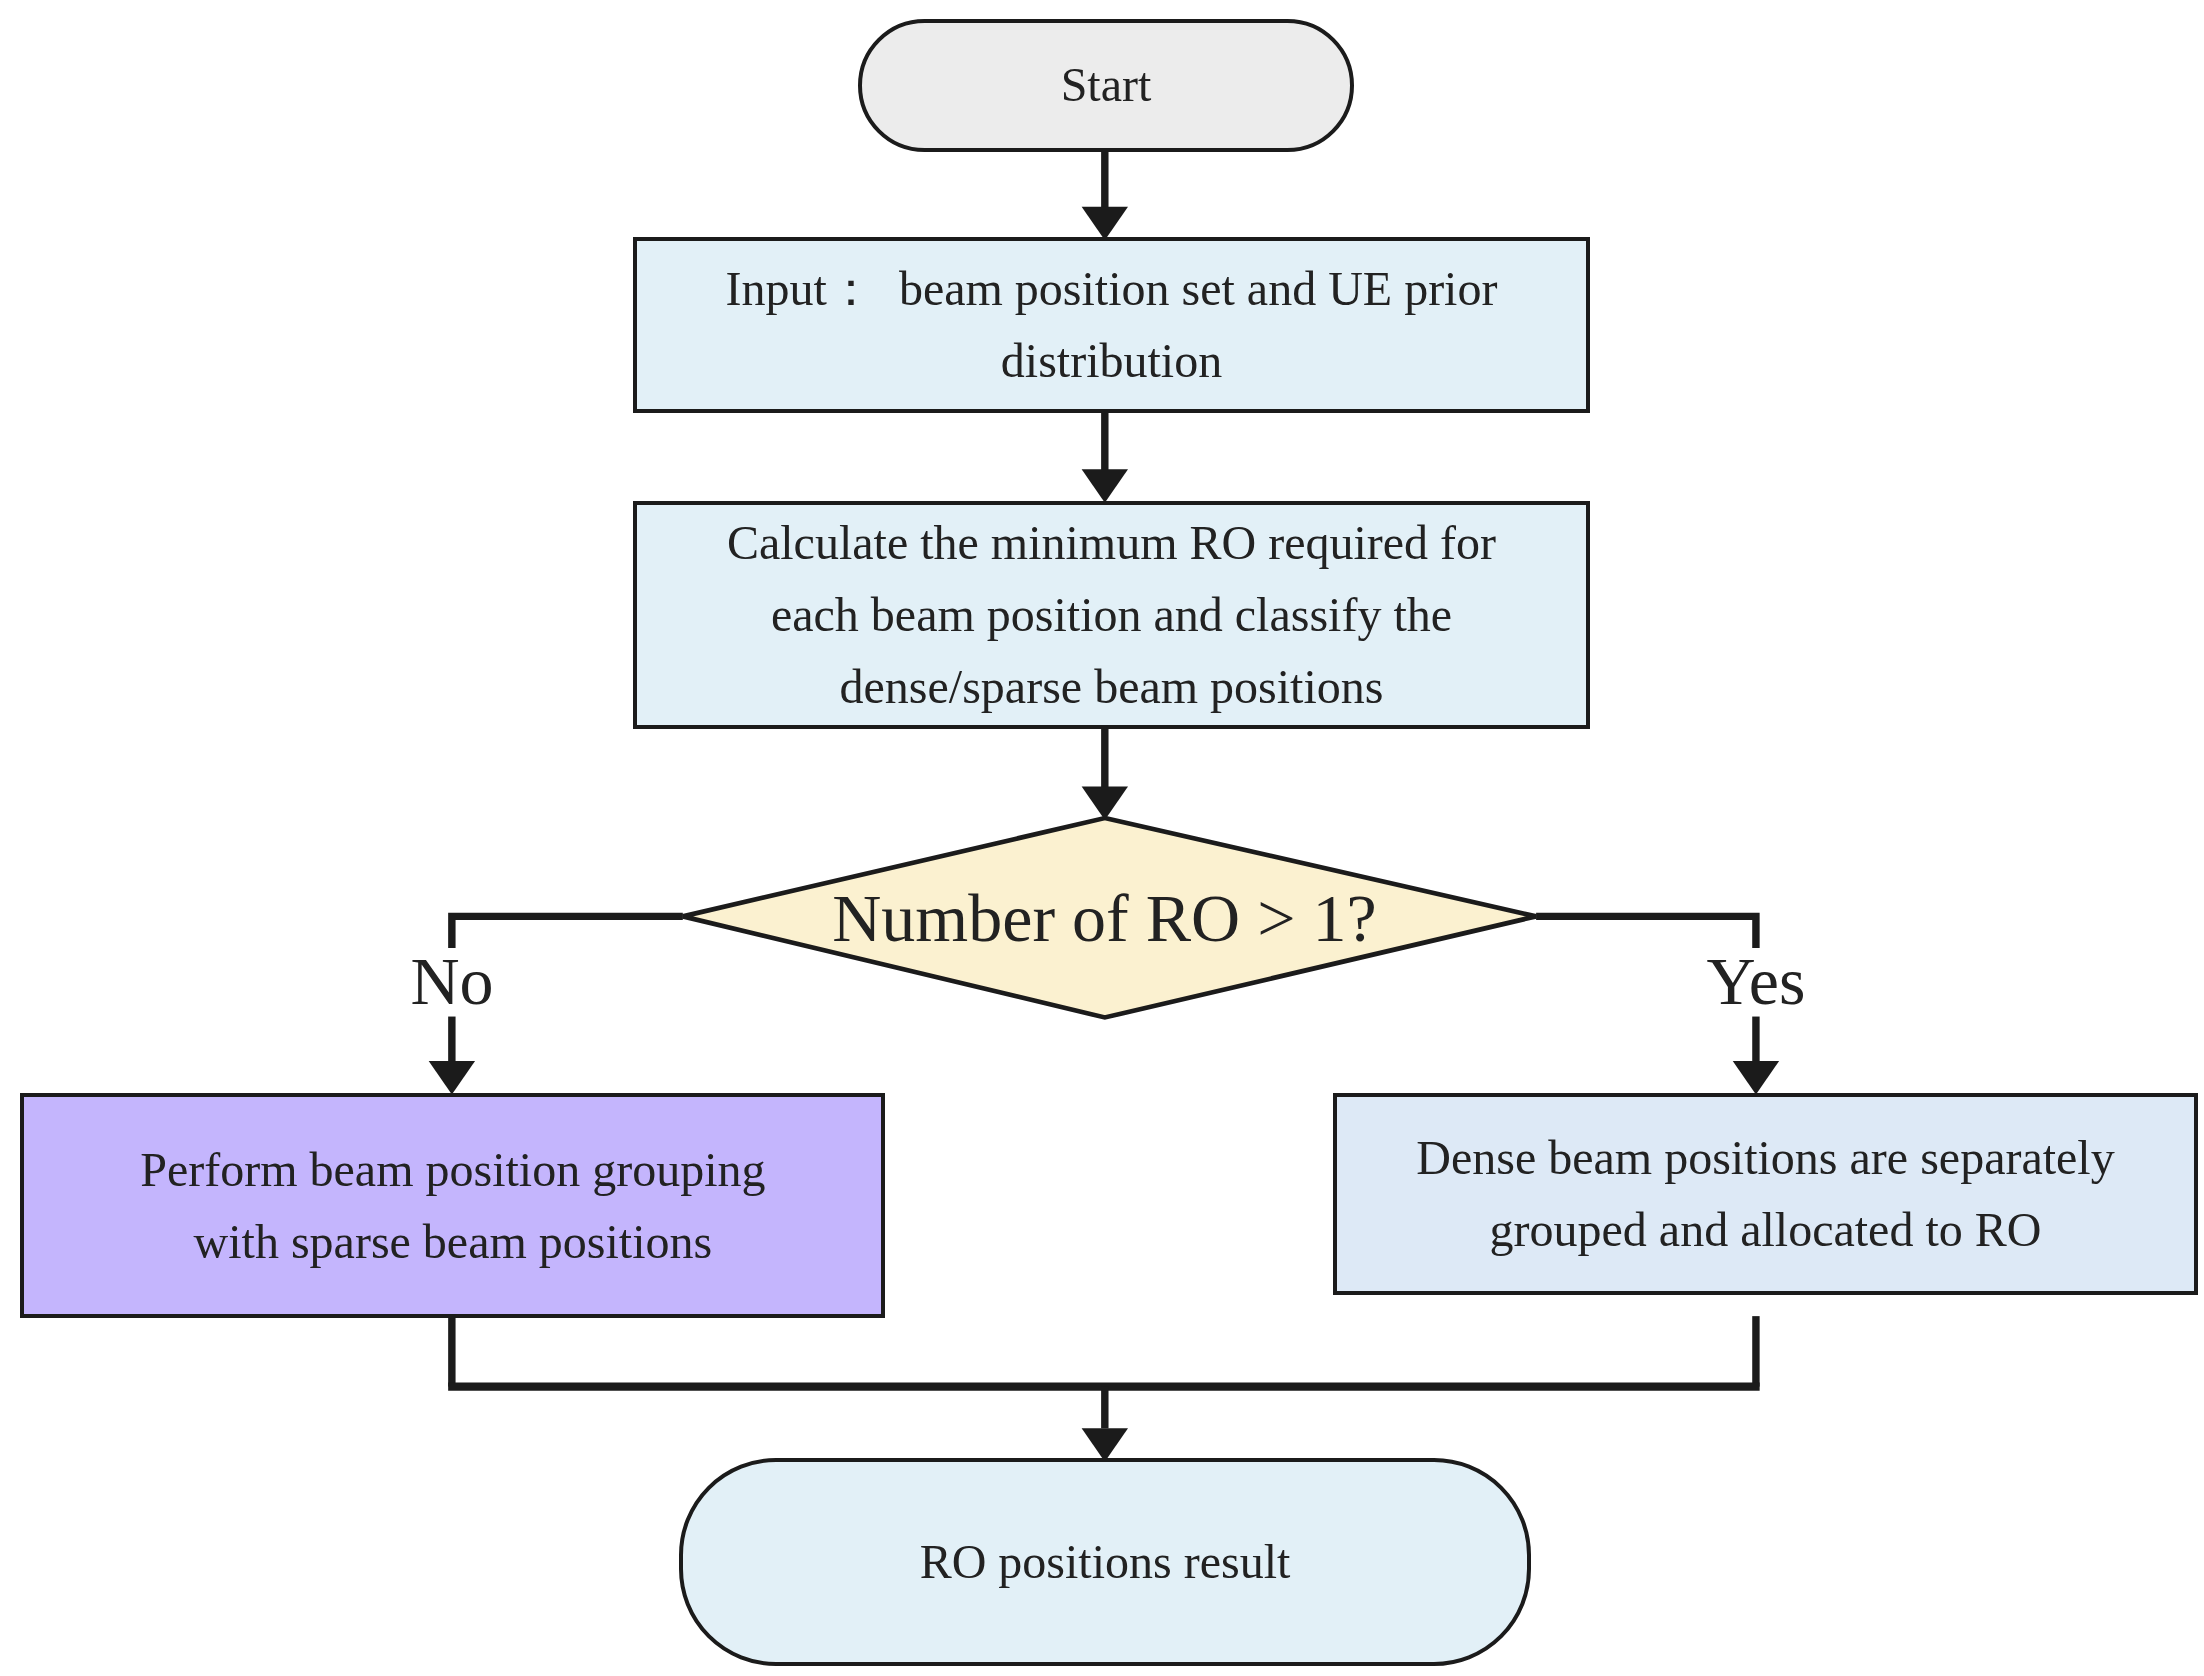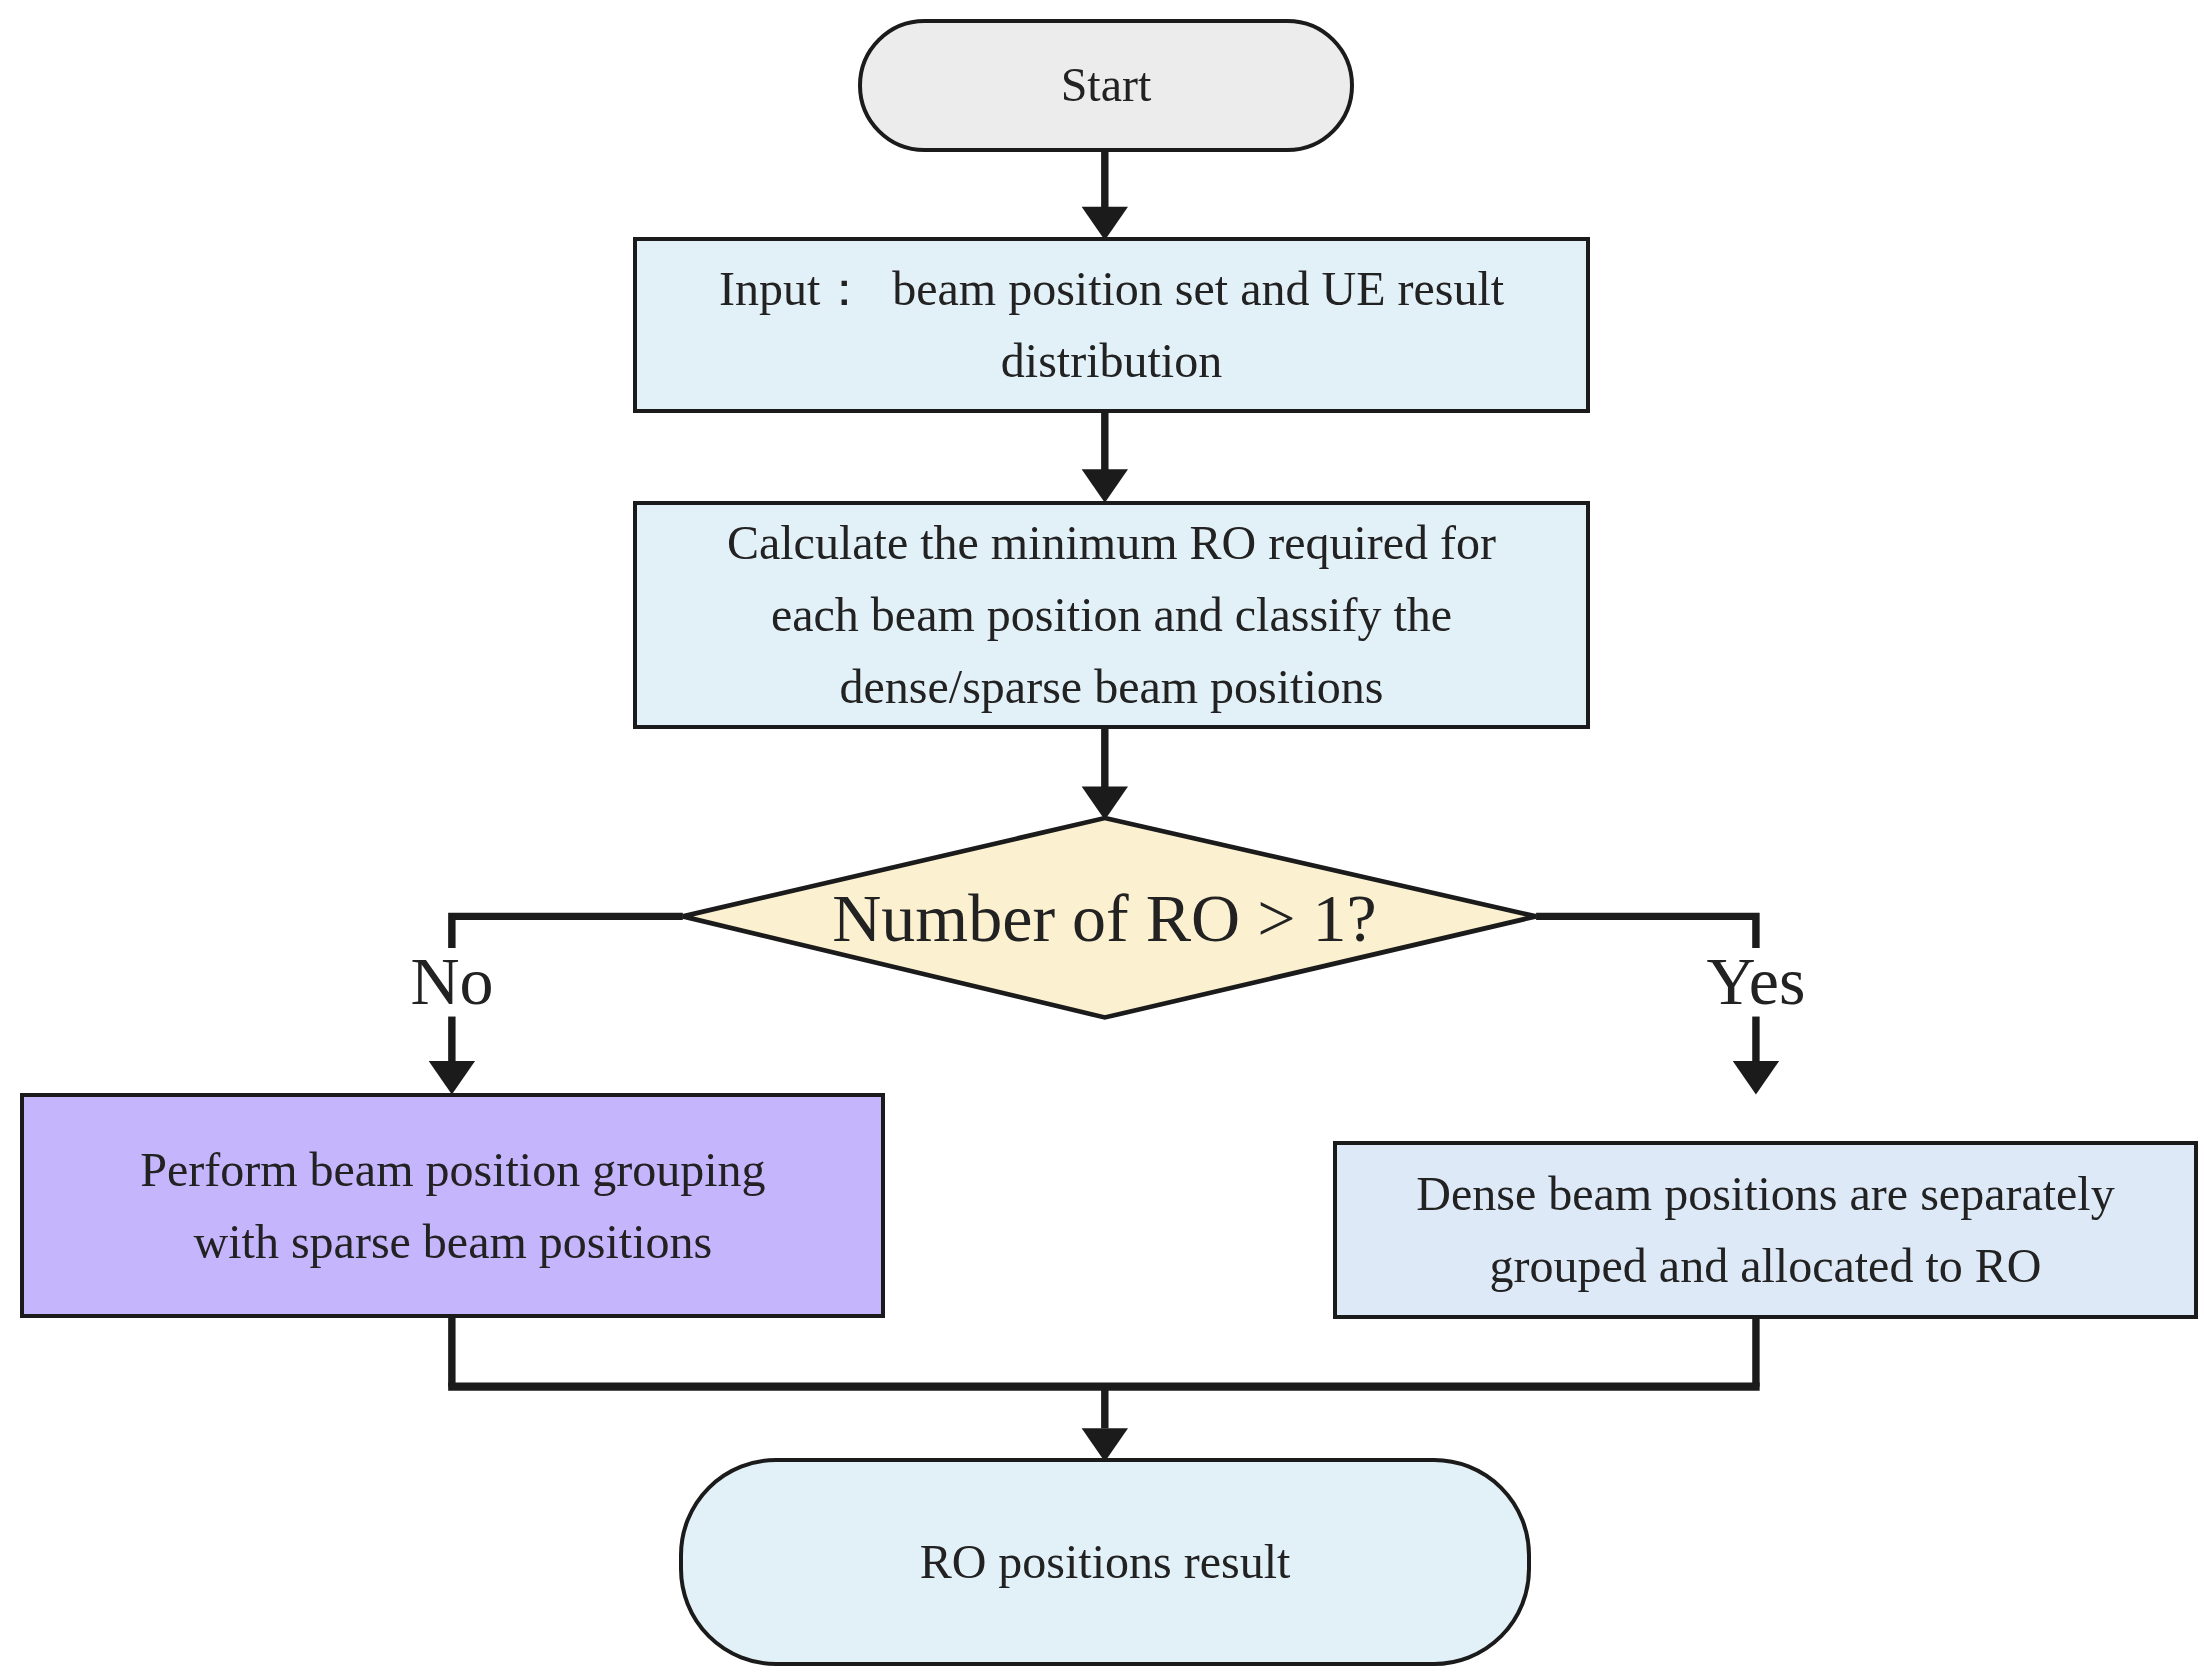--- a/index.html
+++ b/index.html
@@ -48,23 +48,22 @@
     background: #e2f0f7;
   }
   .branch-left {
     left: 20.4px; top: 1093px;
     width: 865px; height: 225px;
     background: #c4b5fd;
     align-items: center;
   }
   .branch-right {
     left: 1333px; top: 1093px;
-    width: 865px; height: 178px;
+    width: 865px; height: 202px;
     background: #dde9f6;
-    margin-top: 48px;
   }
   .terminator-out {
     left: 679px; top: 1458px;
     width: 852px; height: 208px;
     border-radius: 97px;
     background: #e2f0f7;
   }
   .float-label {
     position: absolute;
     display: flex;
@@ -119,21 +118,21 @@
     <path d="M483,1495 H1897" stroke="#1b1b1b" stroke-width="9" fill="none"></path>
     <path d="M1191,1495 V1540" stroke="#1b1b1b" stroke-width="8" fill="none"></path>
     <polygon points="1191,1576 1166,1540 1216,1540" fill="#1b1b1b"></polygon>
   </svg>
 
   <div class="node terminator">
     <span class="line">Start</span>
   </div>
 
   <div class="node proc-input">
-    <span class="line">Input：  beam position set and UE result</span>
+    <span class="line">Input：  beam position set and UE prior</span>
     <span class="line">distribution</span>
   </div>
 
   <div class="node proc-calc">
     <span class="line">Calculate the minimum RO required for</span>
     <span class="line">each beam position and classify the</span>
     <span class="line">dense/sparse beam positions</span>
   </div>
 
   <div class="float-label decision-label">Number of RO &gt; 1?</div>

